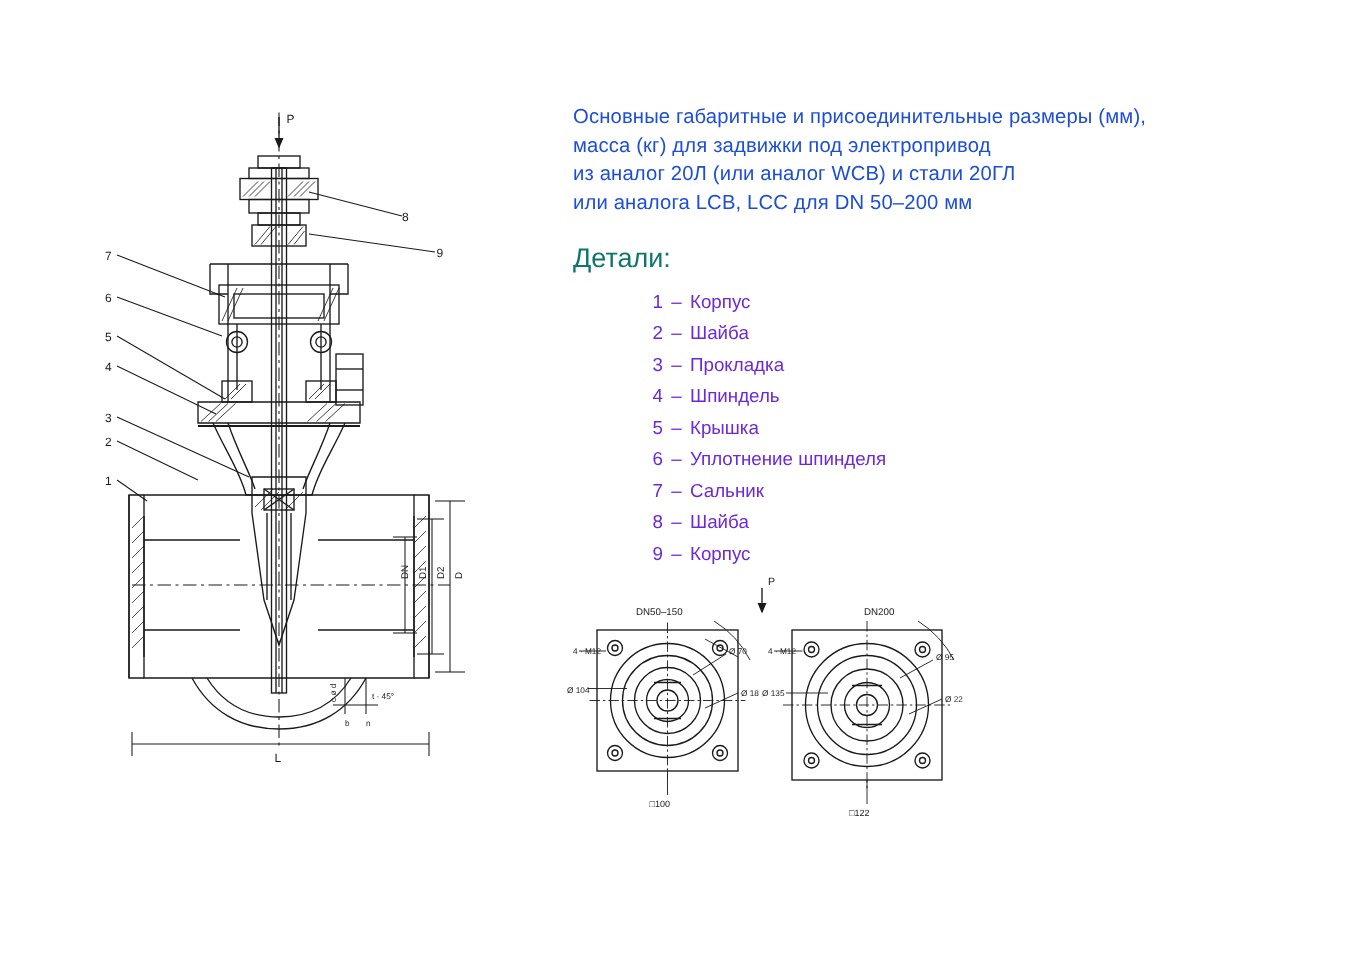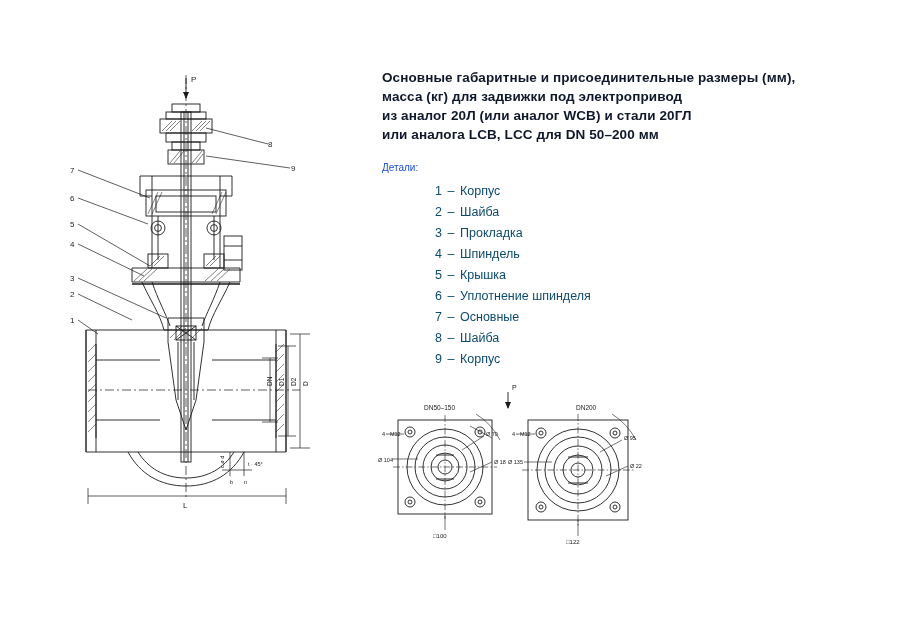--- a/index.html
+++ b/index.html
@@ -18,42 +18,42 @@
 
   
   .text-panel {
     position: absolute;
     left: 382px;
     top: 68px;
     width: 470px;
   }
   .title {
     font-size: 13.5px;
-    font-weight: bold;
+    font-weight: normal;
     line-height: 19px;
     letter-spacing: 0.1px;
-    color: #0f172a;
+    color: #1d4ed8;
     margin: 0 0 18px 0;
   }
   .title div { white-space: nowrap; }
   .parts-label {
-    font-size: 10px;
-    color: #1d4ed8;
+    font-size: 18px;
+    color: #0f766e;
     margin: 0 0 8px 0;
   }
   .parts-list {
     margin: 0;
     padding: 0;
     list-style: none;
     margin-left: 48px;
   }
   .parts-list li {
     font-size: 12.5px;
     line-height: 21px;
-    color: #0c4a6e;
+    color: #6d28d9;
     white-space: nowrap;
   }
   .pl-num { display: inline-block; width: 12px; text-align: right; }
   .pl-dash { display: inline-block; width: 18px; text-align: center; }
 
   
   .drawing {
     position: absolute;
     left: 0;
     top: 0;
@@ -90,21 +90,21 @@
     <li>
       <span class="pl-num">4</span><span class="pl-dash">–</span><span>Шпиндель</span>
     </li>
     <li>
       <span class="pl-num">5</span><span class="pl-dash">–</span><span>Крышка</span>
     </li>
     <li>
       <span class="pl-num">6</span><span class="pl-dash">–</span><span>Уплотнение шпинделя</span>
     </li>
     <li>
-      <span class="pl-num">7</span><span class="pl-dash">–</span><span>Основные</span>
+      <span class="pl-num">7</span><span class="pl-dash">–</span><span>Сальник</span>
     </li>
     <li>
       <span class="pl-num">8</span><span class="pl-dash">–</span><span>Шайба</span>
     </li>
     <li>
       <span class="pl-num">9</span><span class="pl-dash">–</span><span>Корпус</span>
     </li>
   </ul>
 </div>
 

